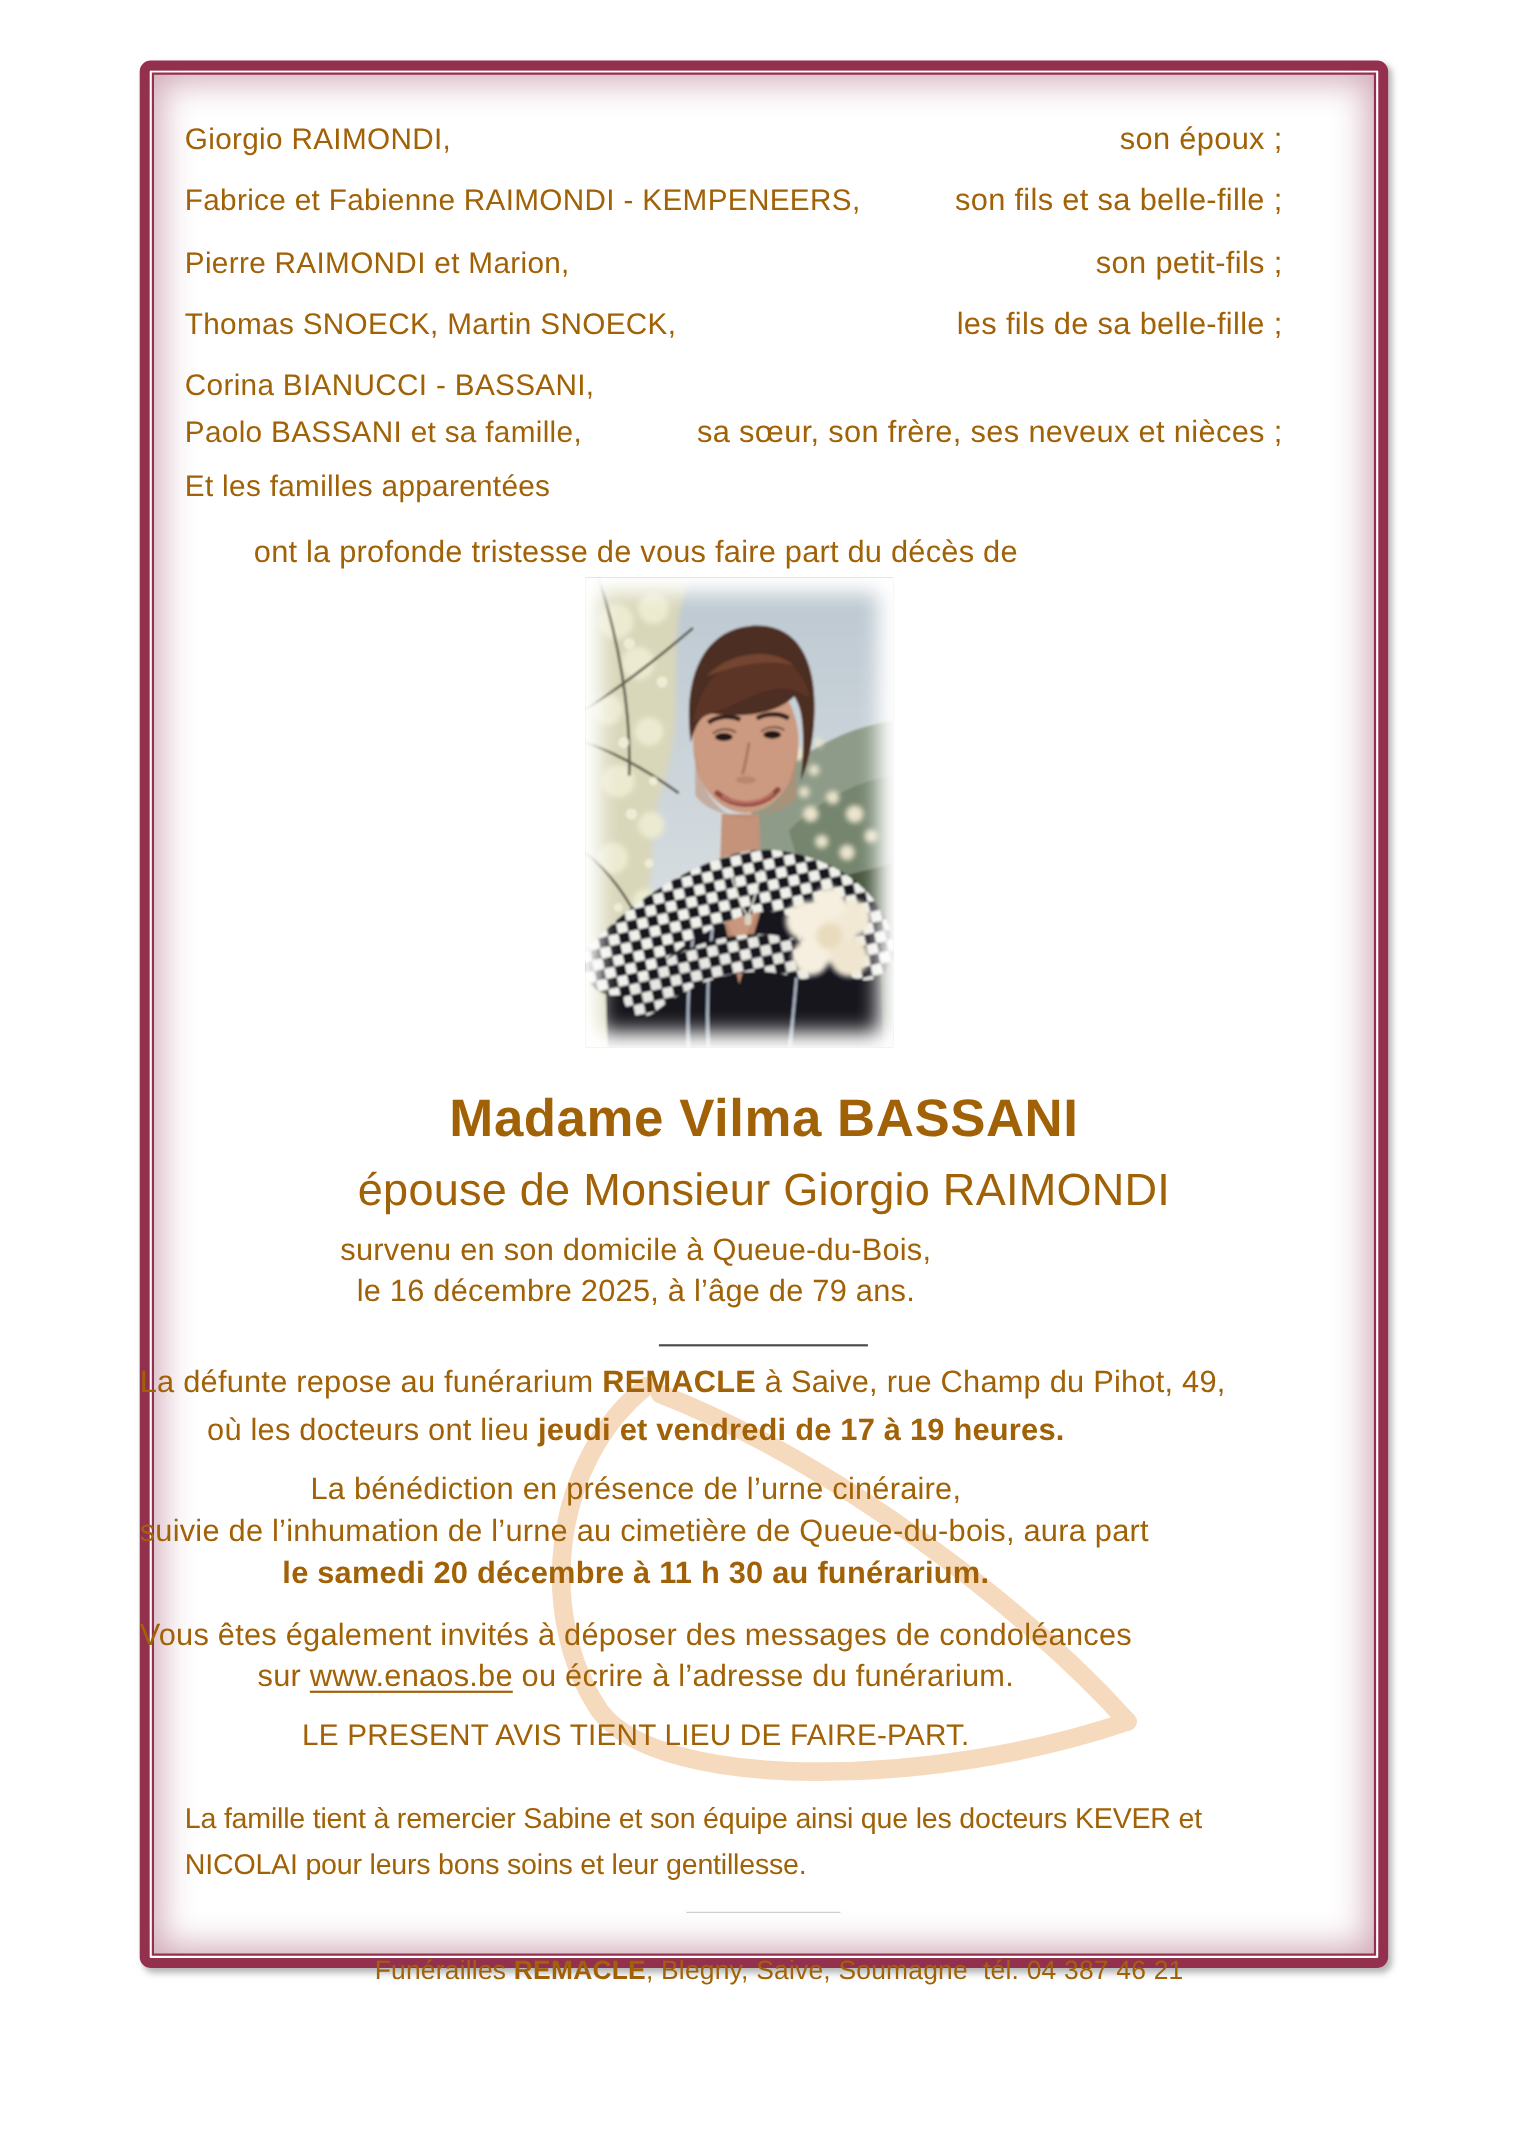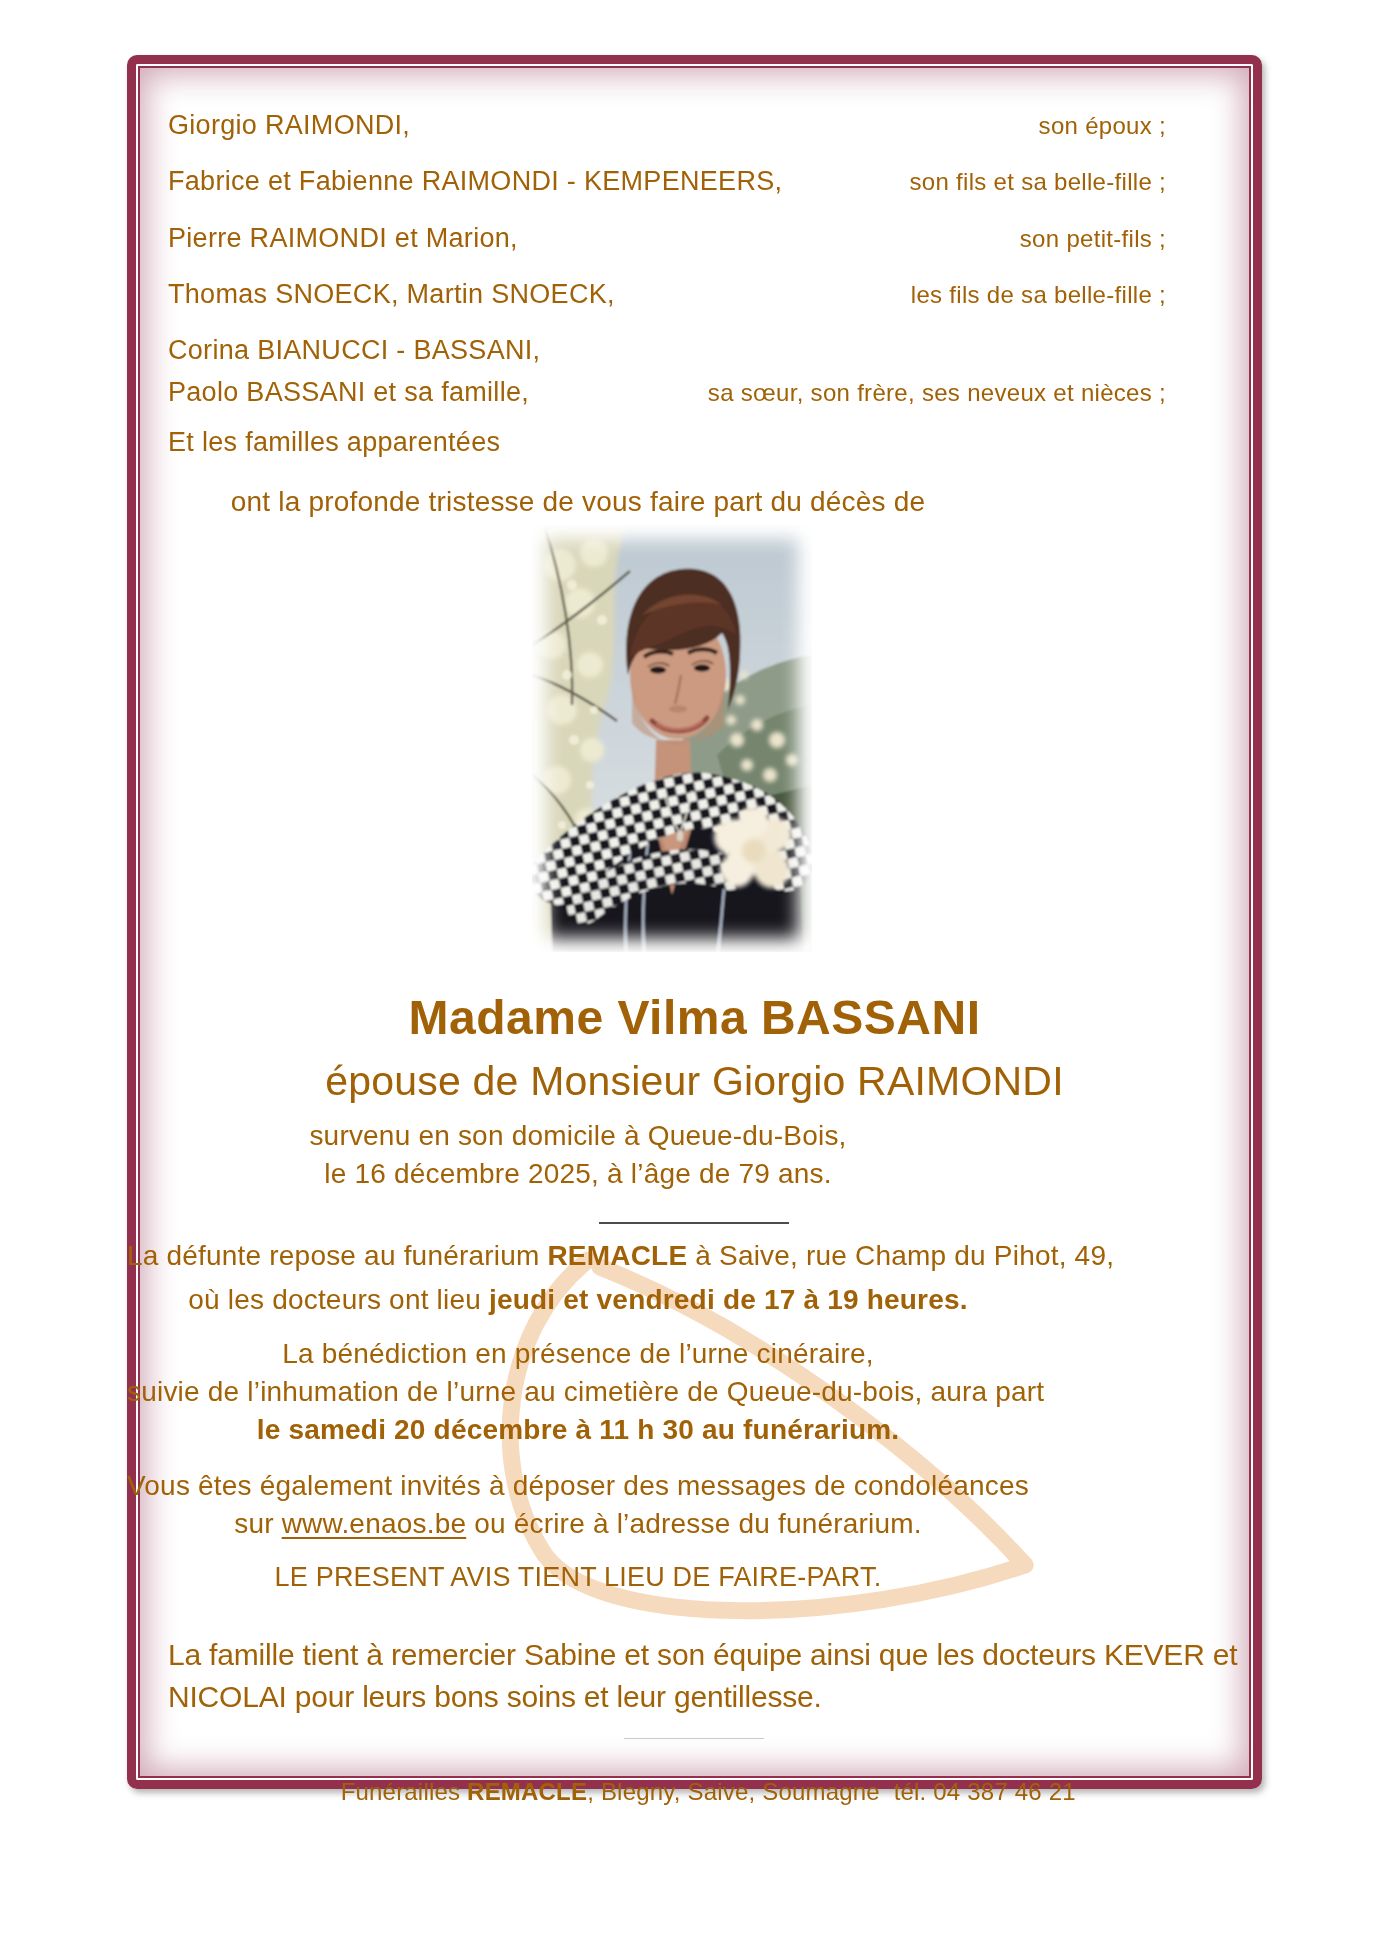--- a/index.html
+++ b/index.html
@@ -23,32 +23,32 @@
       3px 4px 6px rgba(110,110,110,0.5);
     background:transparent;
     z-index:1;
   }
   .abs{position:absolute;z-index:3;}
   .fam-row{
     left:168px;width:998px;
     display:flex;justify-content:space-between;align-items:baseline;
     font-size:27px;letter-spacing:.3px;white-space:nowrap;
   }
-  .fam-row .relation{font-size:24px;text-align:right;}
+  .fam-row .relation{font-size:28px;text-align:right;}
   .centerline{
     left:127px;width:902px;text-align:center;
     font-size:28px;letter-spacing:.2px;white-space:nowrap;
   }
   .b{font-weight:700;}
   .title-line{left:127px;width:1135px;text-align:center;font-weight:700;font-size:48px;letter-spacing:.5px;}
   .subtitle-line{left:127px;width:1135px;text-align:center;font-size:41px;letter-spacing:.2px;}
   .divider{height:0;border-top:2px solid #4c4c4c;}
   .divider.small{border-top:1px solid #c9c9c9;}
   .link{text-decoration:underline;text-underline-offset:4px;cursor:pointer;}
-  .thanks-line{left:168px;width:1060px;font-size:30px;letter-spacing:-0.2px;white-space:nowrap;}
+  .thanks-line{left:168px;width:1060px;font-size:26px;letter-spacing:-0.2px;white-space:nowrap;}
   .footer-line{left:127px;width:1135px;text-align:center;font-size:24px;letter-spacing:.2px;white-space:pre;}
   .watermark{position:absolute;left:430px;top:1225px;z-index:2;pointer-events:none;}
   .photo{
     position:absolute;left:532px;top:525px;width:280px;height:427px;
     z-index:3;overflow:hidden;background:#cdd6dd;
   }
   .photo svg{display:block;}
   .photo .vignette{
     content:"";position:absolute;inset:0;pointer-events:none;
     box-shadow:inset 0 0 18px 14px #ffffff;

